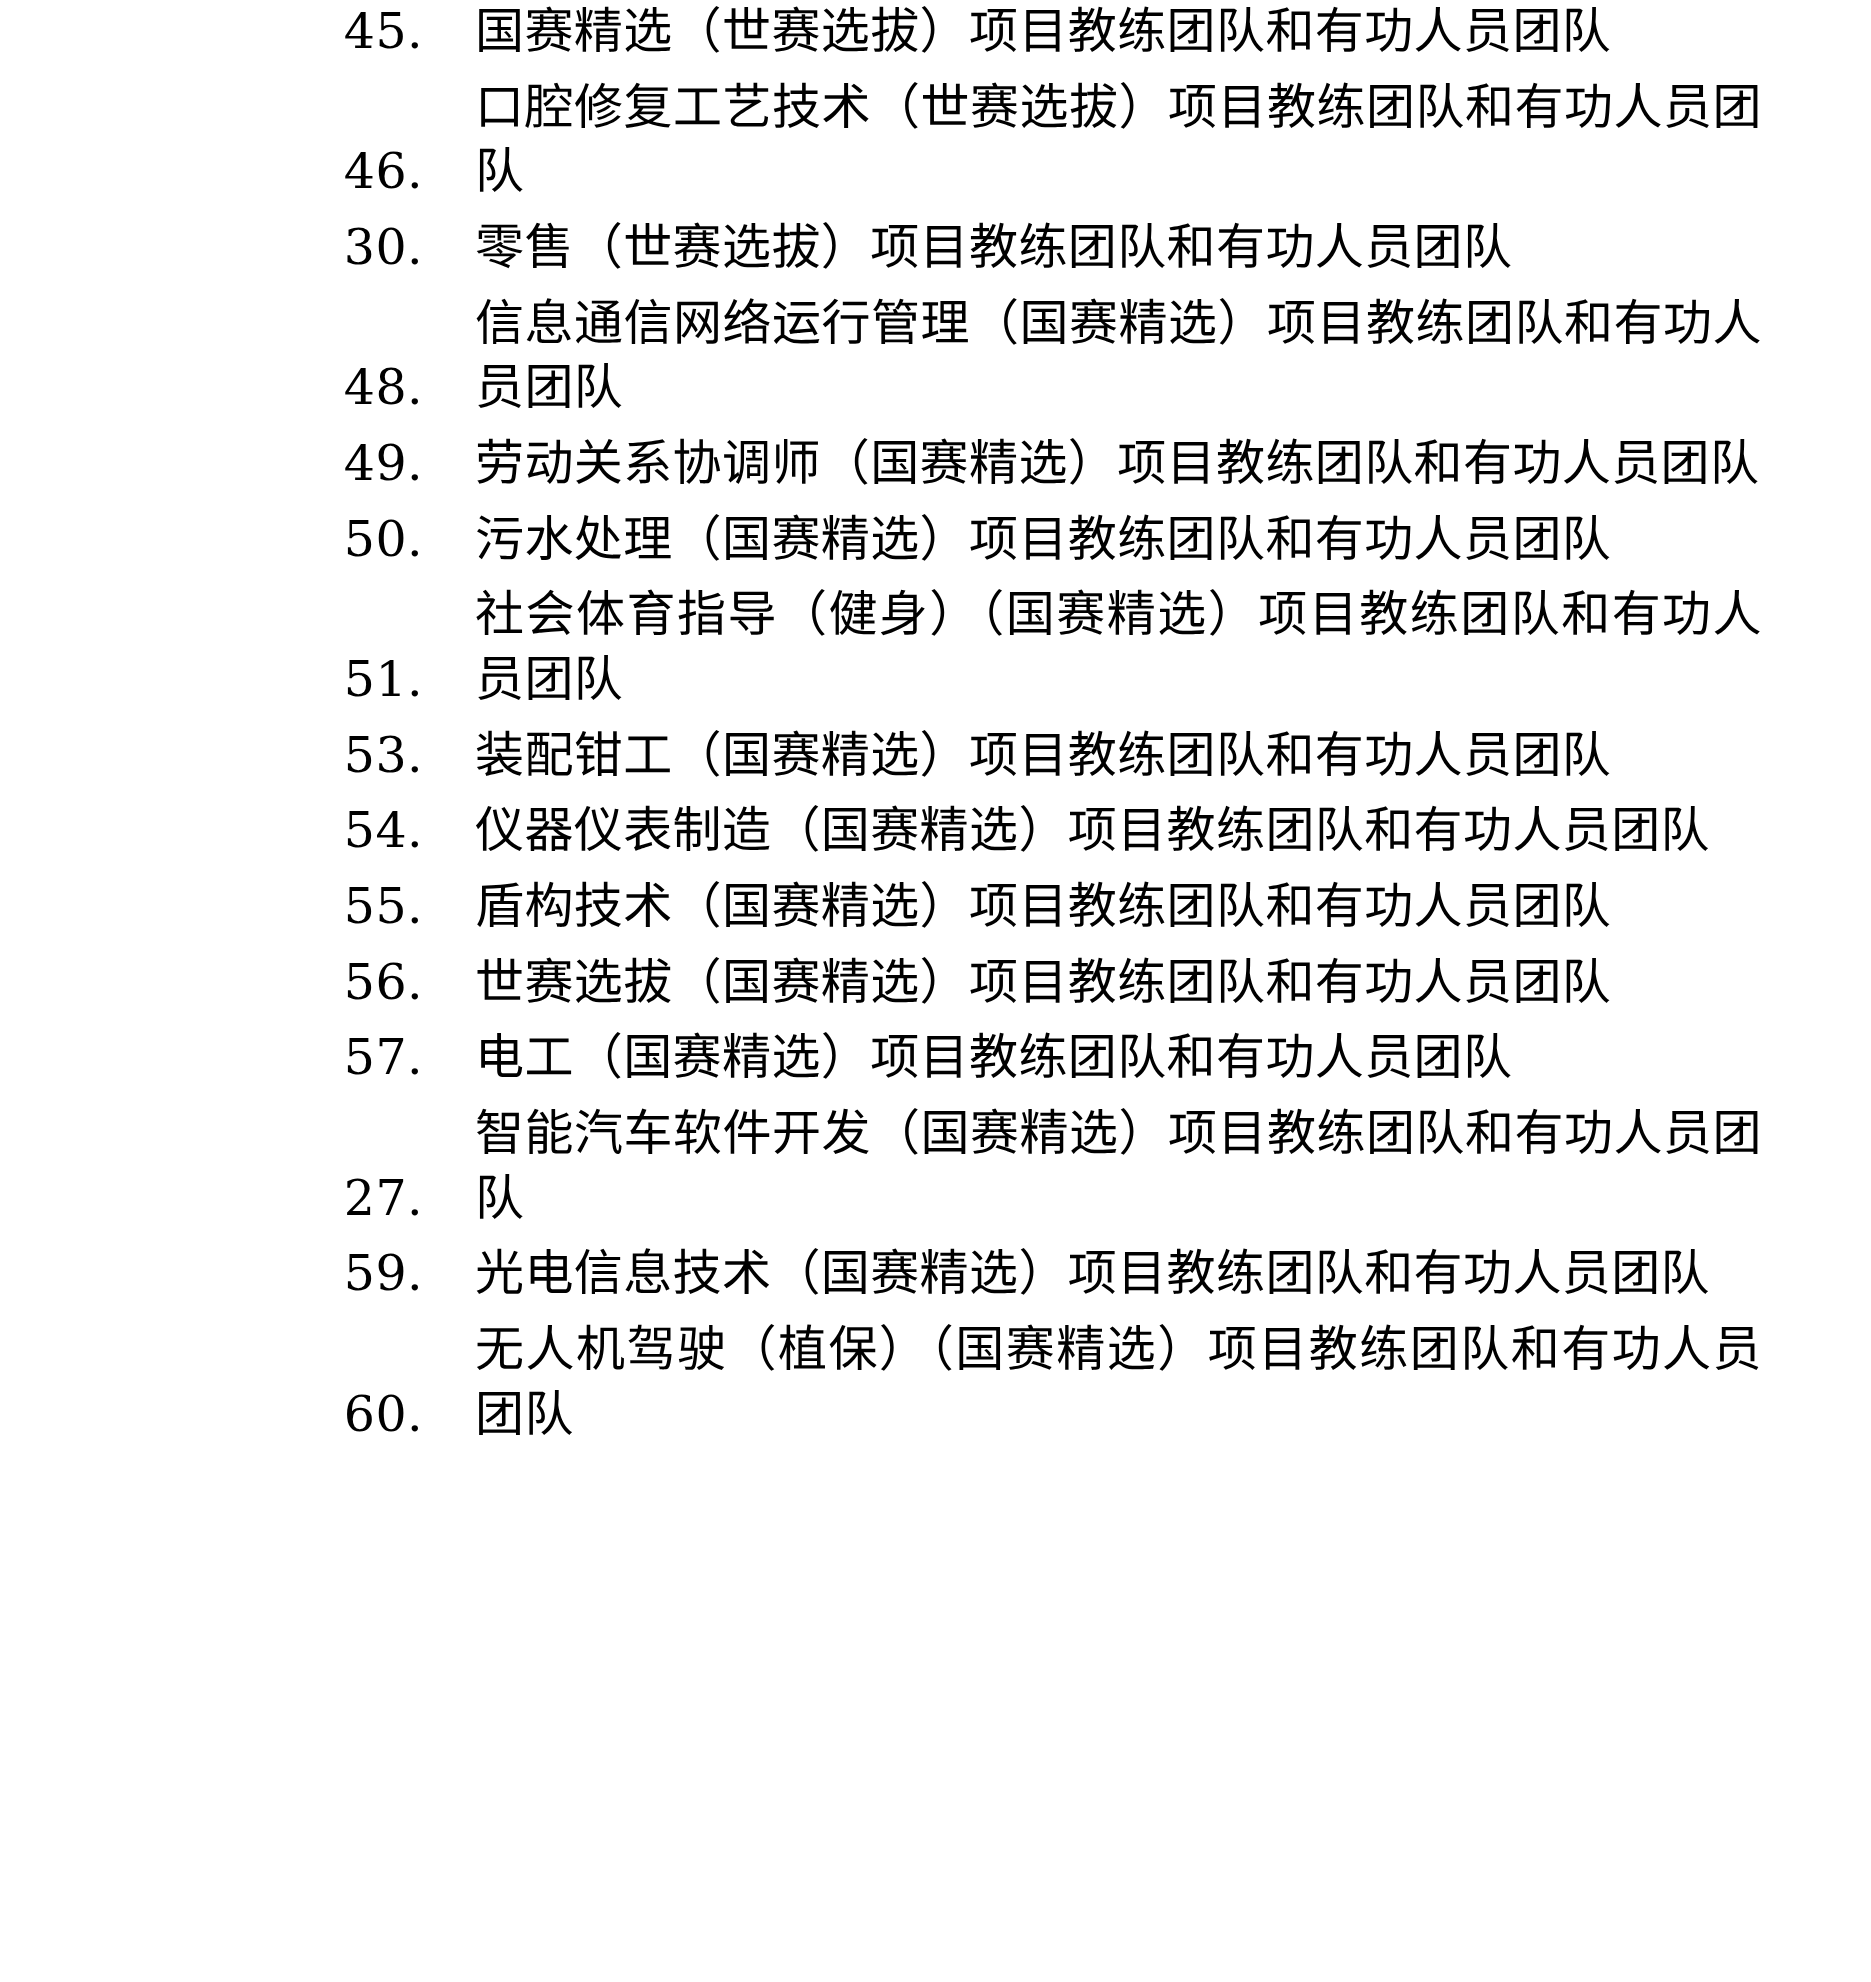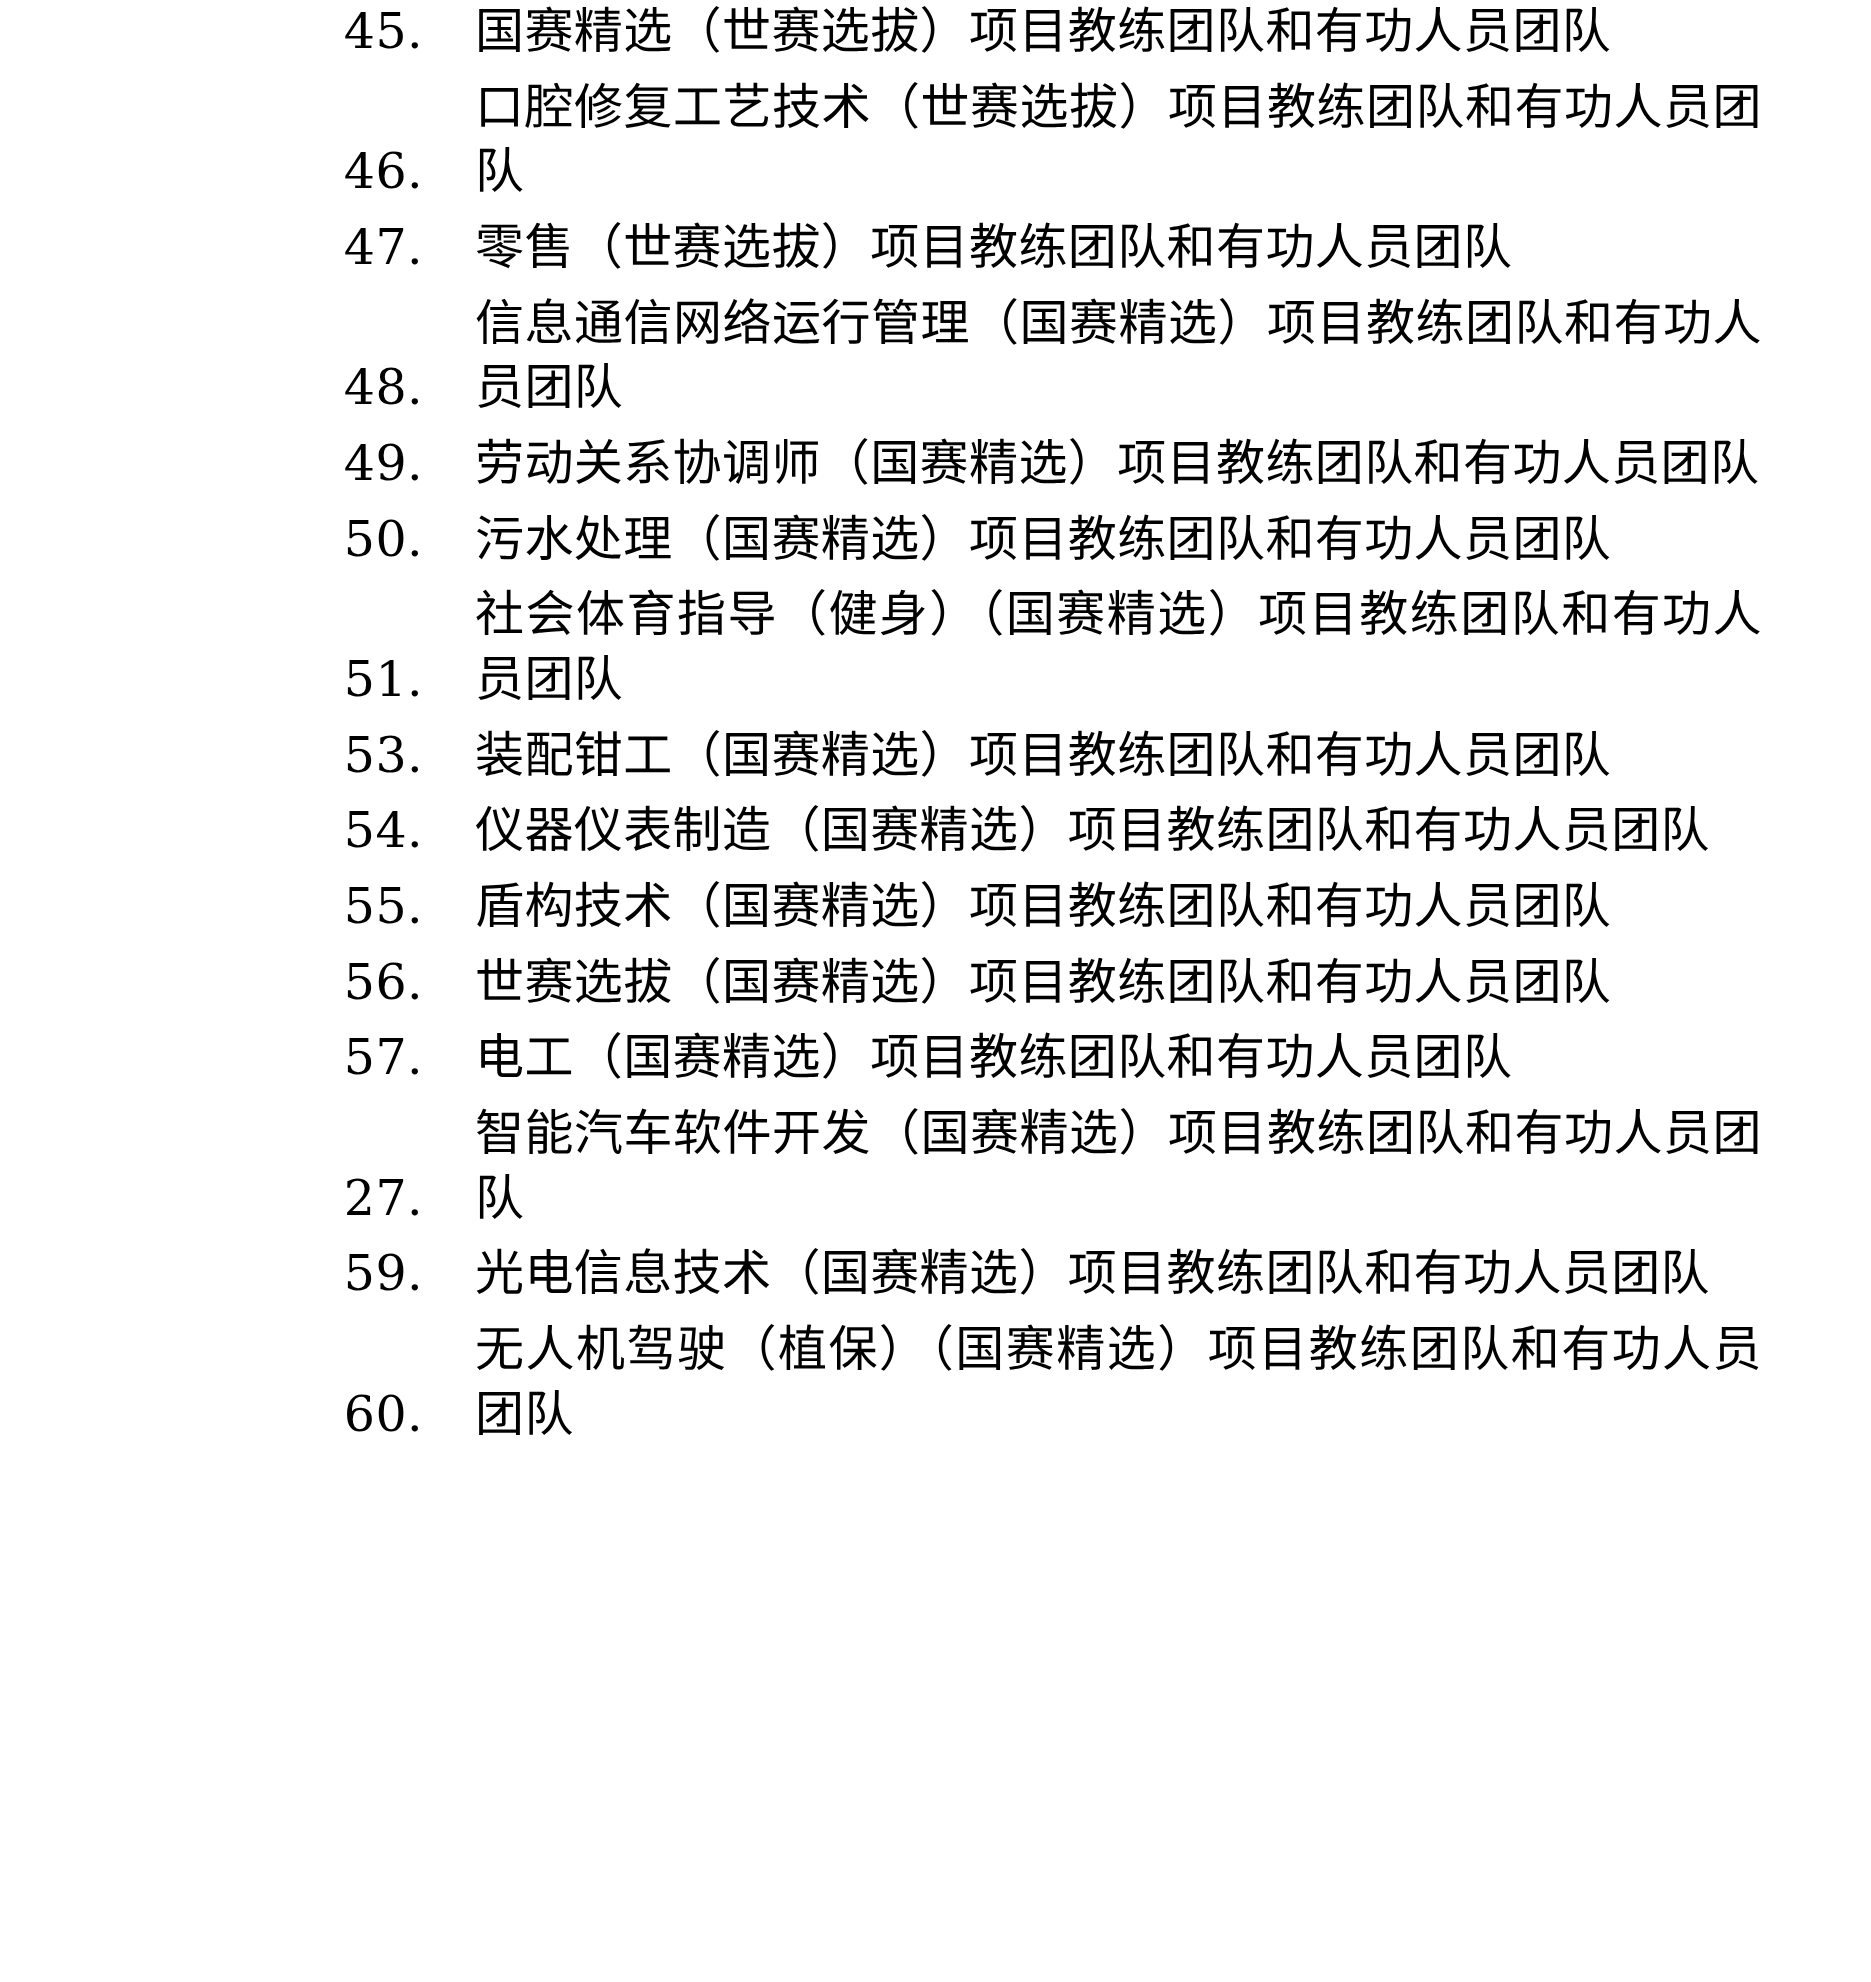--- a/index.html
+++ b/index.html
@@ -58,21 +58,21 @@
   <ol class="doc-list">
     <li class="doc-item">
       <span class="item-number">45.</span>
       <span class="item-text">国赛精选（世赛选拔）项目教练团队和有功人员团队</span>
     </li>
     <li class="doc-item">
       <span class="item-number">46.</span>
       <span class="item-text">口腔修复工艺技术（世赛选拔）项目教练团队和有功人员团队</span>
     </li>
     <li class="doc-item">
-      <span class="item-number">47.</span>
+      <span class="item-number">30.</span>
       <span class="item-text">零售（世赛选拔）项目教练团队和有功人员团队</span>
     </li>
     <li class="doc-item">
       <span class="item-number">48.</span>
       <span class="item-text">信息通信网络运行管理（国赛精选）项目教练团队和有功人员团队</span>
     </li>
     <li class="doc-item">
       <span class="item-number">49.</span>
       <span class="item-text">劳动关系协调师（国赛精选）项目教练团队和有功人员团队</span>
     </li>

